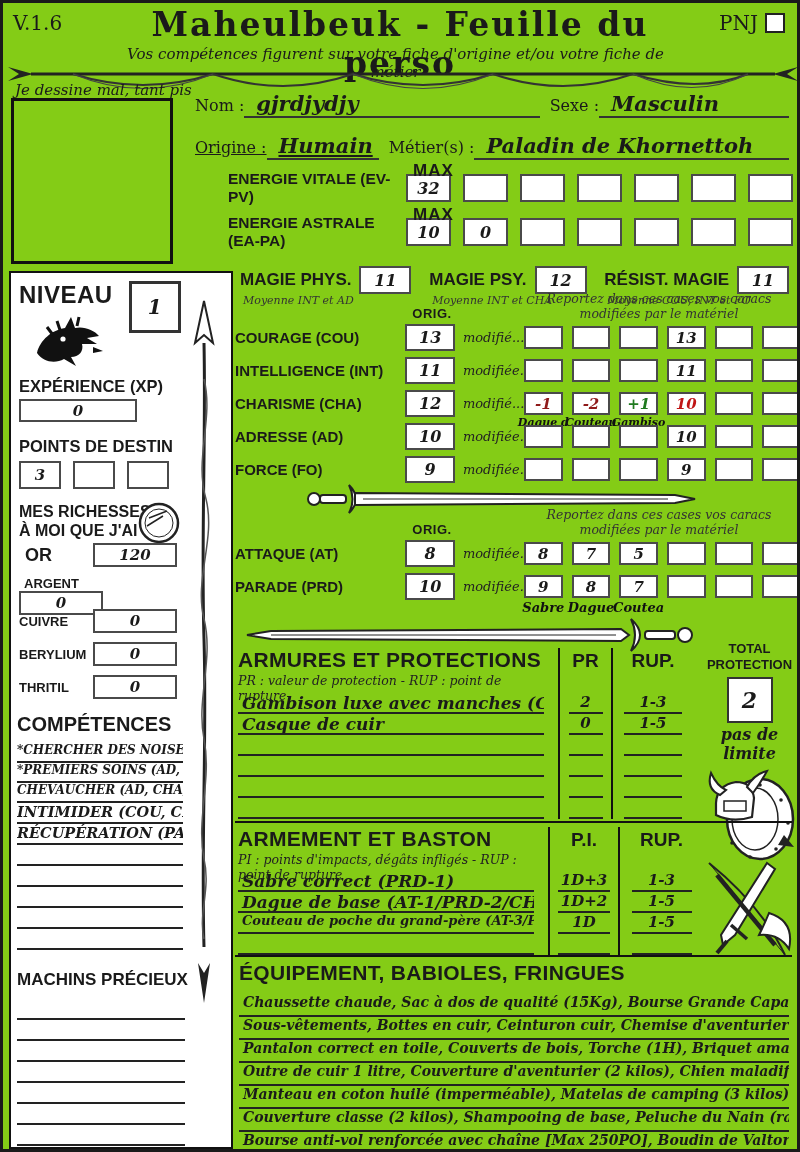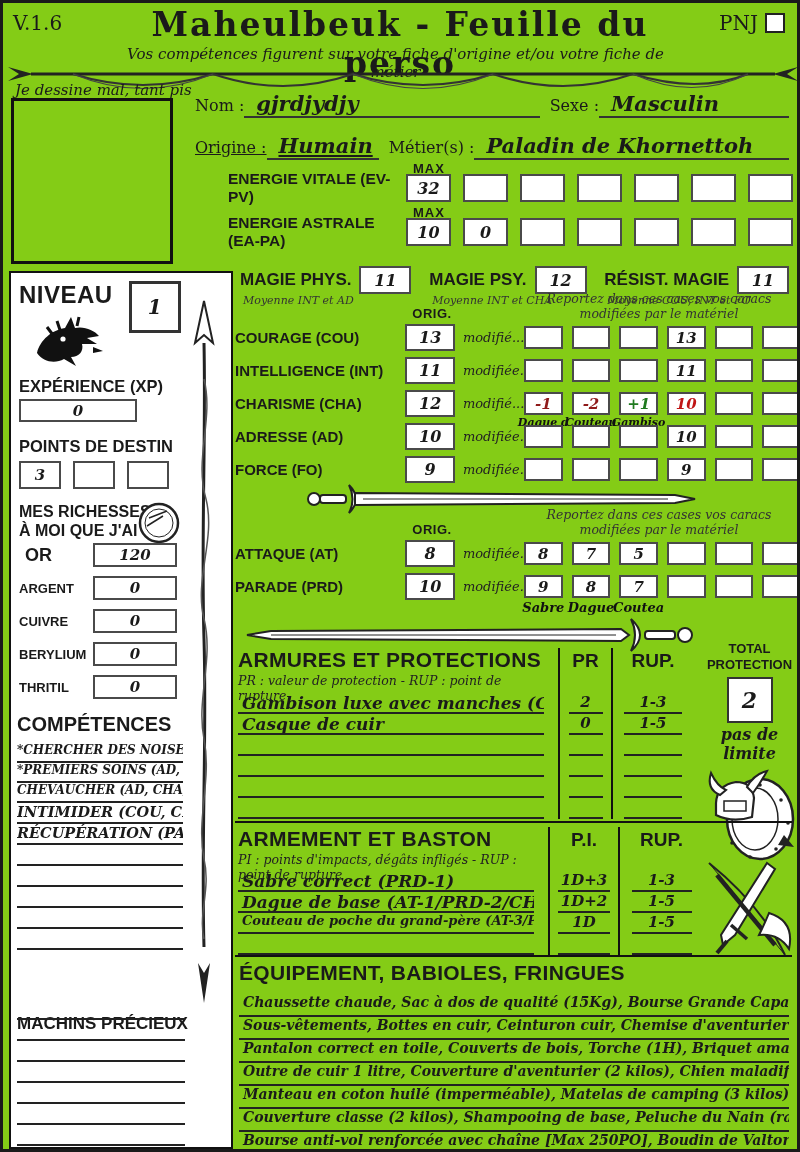--- a/index.html
+++ b/index.html
@@ -32,21 +32,21 @@
   .flabel { font-family:"DejaVu Serif",serif; font-size:16px; padding-bottom:3px; white-space:nowrap; }
   .fvalue { flex:1; border-bottom:2px solid #333; font-size:21px; padding:0 6px 0 12px; white-space:nowrap; }
   .f-nom { flex:1.44; } .f-sexe { flex:1; } .f-origine { flex:0.42;text-decoration:underline; } .f-metier { flex:1.3; }
 
   
   .energy { position:absolute; left:225px; display:flex; align-items:center; height:30px; }
   .energy-ev { top:170px; } .energy-ea { top:214px; }
   .elabel { width:178px; font-weight:bold; font-size:15.5px; }
   .eboxes { display:flex; position:relative; }
   .ebx { width:45px; height:28px; margin-right:12px; font-size:16px; }
-  .max-tag { position:absolute; top:-13px; left:7px; font-size:13px; font-weight:bold; letter-spacing:1px; }
+  .max-tag { position:absolute; top:-13px; left:7px; font-size:17px; font-weight:bold; letter-spacing:1px; }
 
   
   .magic { position:absolute; left:237px; top:263px; right:8px; display:flex; justify-content:space-between; }
   .mitem { display:flex; flex-direction:column; }
   .mtop { display:flex; align-items:center; gap:8px;justify-content:flex-end; }
   .mlabel { font-weight:bold; font-size:17px; }
   .mbx { width:52px; height:28px; font-size:16px; }
   .msub { font-size:11px; padding-left:3px; color:#333; }
 
   
@@ -126,21 +126,21 @@
   .cur { position:absolute; left:8px; display:flex; align-items:center; }
   .cur-label { width:74px; font-weight:bold; font-size:13px; }
   .cur-or .cur-label { font-size:18px; padding-left:6px; }
   .cur-box { width:84px; height:24px; border-width:2.5px; font-size:15px; }
   .comp-label { position:absolute; top:440px; left:6px; font-weight:bold; font-size:20px; }
   .skills { position:absolute; top:470px; left:6px; width:166px; }
   .skill { border-bottom:2px solid #222; white-space:nowrap; overflow:hidden;
            font-family:"DejaVu Serif",serif; font-style:italic; font-weight:bold; }
   .sk-s { height:20px; font-size:12px; } .sk-m { height:21px; font-size:14.5px; }
   .sk-e { height:21px; }
-  .mach-label { position:absolute; top:697px; left:6px; font-weight:bold; font-size:17px;margin-top:44px; }
+  .mach-label { position:absolute; top:697px; left:6px; font-weight:bold; font-size:17px; }
   .mach-lines { position:absolute; top:726px; left:6px; width:168px; }
   .mach-line { height:21px; border-bottom:2px solid #222; }
   .spear { position:absolute; top:26px; right:6px; width:42px; height:706px; }
 </style>
 </head>
 <body>
 
 <div class="page">
 
   <div class="version">V.1.6</div>
@@ -554,21 +554,21 @@
     </div>
     <svg class="coin" viewBox="0 0 44 44">
       <circle cx="22" cy="22" r="19" fill="#fff" stroke="#222" stroke-width="2.5"></circle>
       <circle cx="22" cy="22" r="14" fill="none" stroke="#222" stroke-width="1"></circle>
       <path d="M12 17 L30 10 M10 25 L26 15" stroke="#222" stroke-width="1.5"></path>
     </svg>
     <div class="cur cur-or" style="top:270px;">
       <span class="cur-label">OR</span>
       <span class="bx cur-box hand">120</span>
     </div>
-    <div class="cur" style="top:303px;">
+    <div class="cur" style="top:303px;flex-direction:column;">
       <span class="cur-label">ARGENT</span>
       <span class="bx cur-box hand">0</span>
     </div>
     <div class="cur" style="top:336px;">
       <span class="cur-label">CUIVRE</span>
       <span class="bx cur-box hand">0</span>
     </div>
     <div class="cur" style="top:369px;">
       <span class="cur-label">BERYLIUM</span>
       <span class="bx cur-box hand">0</span>

